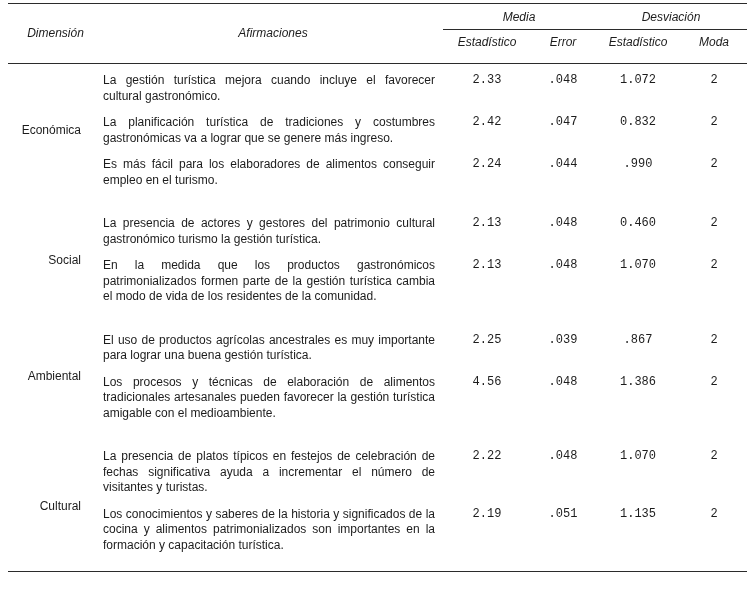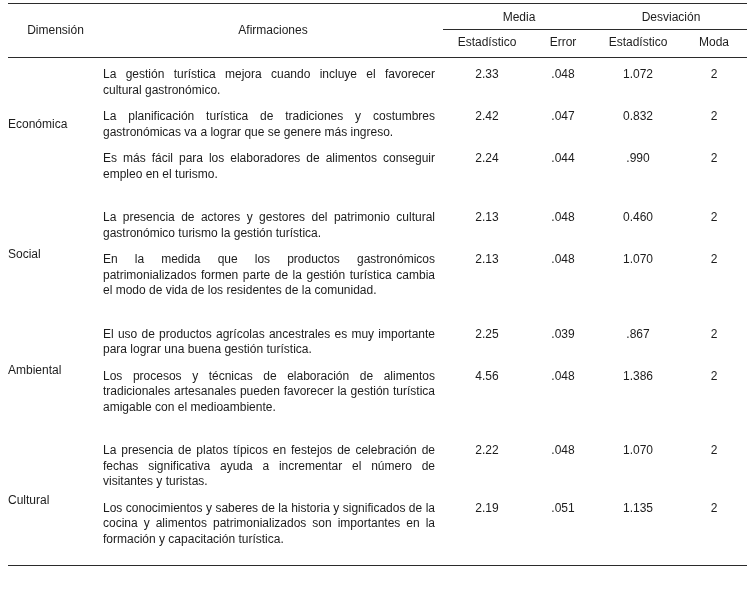--- a/index.html
+++ b/index.html
@@ -20,29 +20,29 @@
     border-bottom: 1.5px solid #2b2b2b;
     font-size: 12px;
   }
   col.c-dim   { width: 95px; }
   col.c-af    { width: 340px; }
   col.c-mest  { width: 88px; }
   col.c-merr  { width: 64px; }
   col.c-dest  { width: 86px; }
   col.c-moda  { width: 66px; }
 
-  th { font-weight: normal; padding: 0; line-height: 15px; }
+  th { font-weight: normal; padding: 0; line-height: 15px; font-style: italic; }
   thead tr.toprow th.span-h { padding: 6px 0 4px; border-bottom: 1px solid #2b2b2b; }
   thead th.rowspan-h { border-bottom: 1.5px solid #2b2b2b; vertical-align: middle; }
-  thead tr.subhead th { padding: 5px 0 7px; border-bottom: 1.5px solid #2b2b2b; }
+  thead tr.subhead th { padding: 5px 0 13px; border-bottom: 1.5px solid #2b2b2b; }
 
   td { vertical-align: top; padding: 5px 0 6px; line-height: 15.5px; }
   td.af  { text-align: justify; text-justify: inter-word; padding-right: 8px; }
-  td.num { text-align: center; }
-  td.dim { vertical-align: middle; text-align: left; padding-right: 22px; }
+  td.num { text-align: center; font-family: Liberation Mono, monospace; }
+  td.dim { vertical-align: middle; text-align: right; padding-right: 22px; }
 
   tbody.grp tr:first-child td { padding-top: 22px; }
   tbody.grp:first-of-type tr:first-child td { padding-top: 9px; }
   tbody.grp:last-of-type tr:last-child td { padding-bottom: 18px; }
 </style>
 </head>
 <body>
 
 <div class="page">
   <table class="stats">

